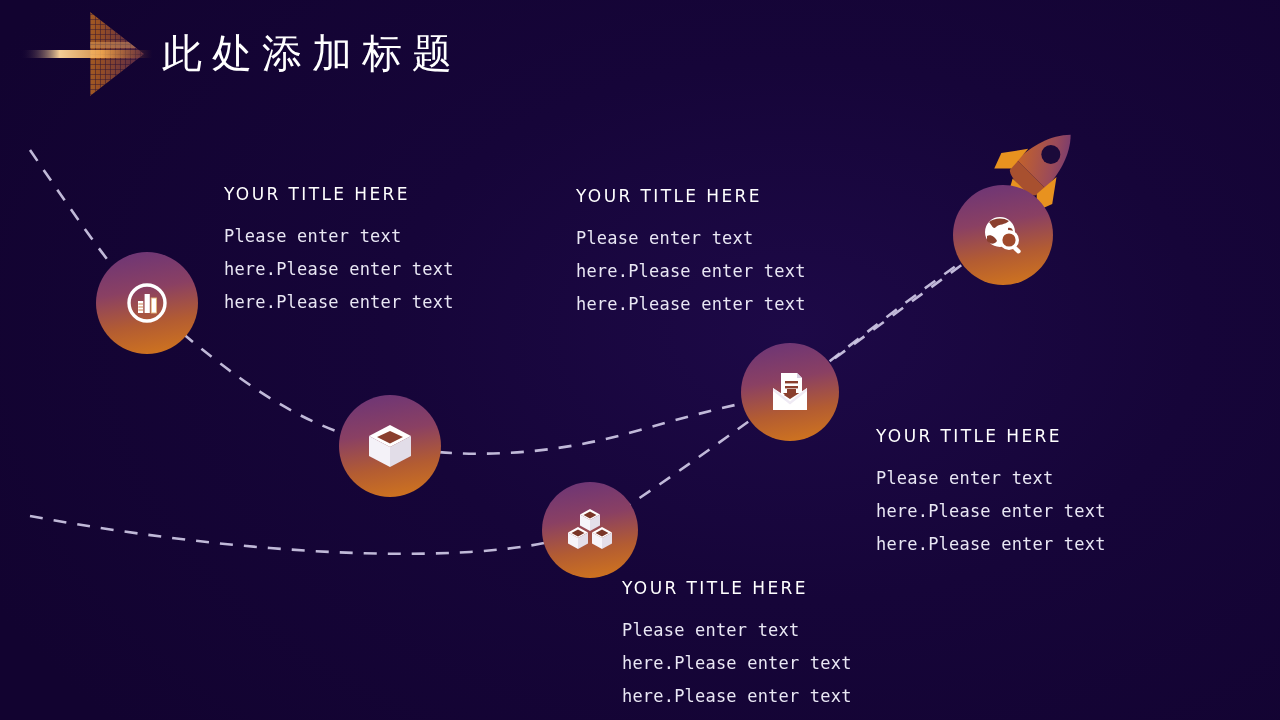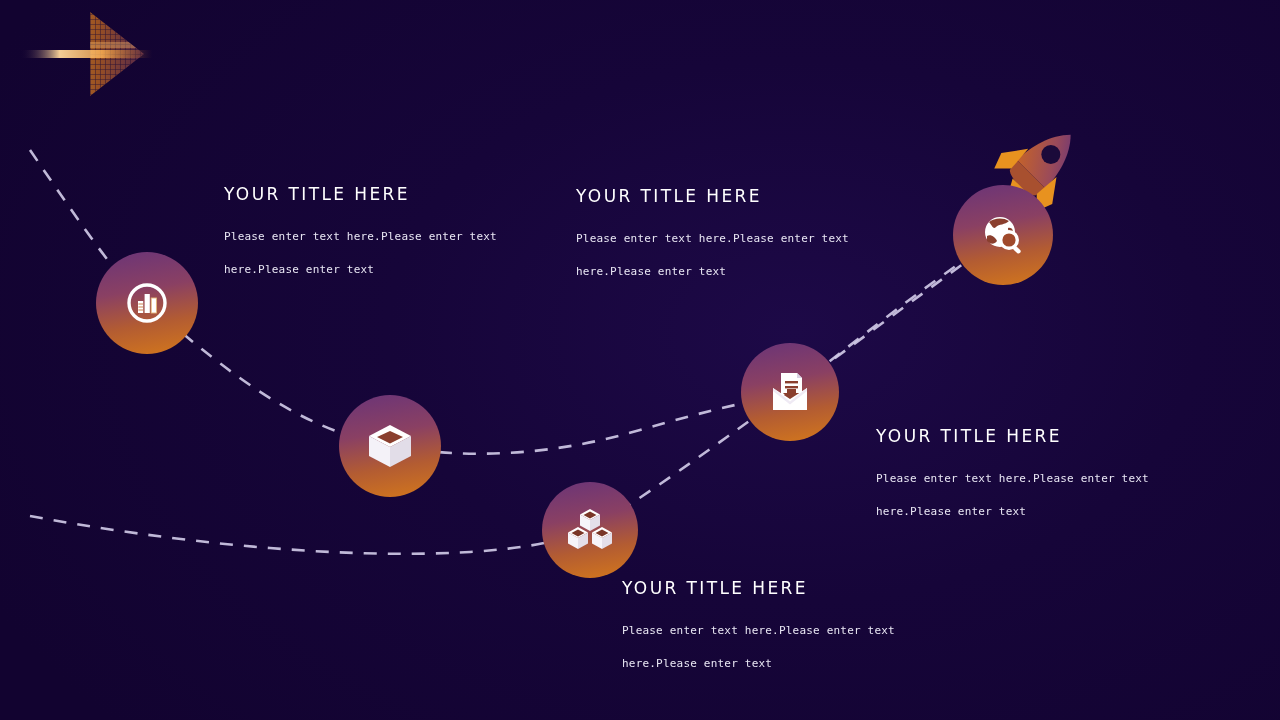--- a/index.html
+++ b/index.html
@@ -68,21 +68,21 @@
     font-family: "DejaVu Sans", "Liberation Sans", sans-serif;
     font-size: 17px;
     font-weight: 400;
     letter-spacing: 2.4px;
     color: #ffffff;
     white-space: nowrap;
   }
   .block .b-body {
     margin-top: 16px;
     font-family: "DejaVu Sans Mono", "Liberation Mono", monospace;
-    font-size: 11px;
+    font-size: 17px;
     line-height: 33px;
     color: #e9e7f4;
     letter-spacing: 0.2px;
   }
 
   
   #block-1 { left: 224px; top: 184px; width: 300px; }
   #block-2 { left: 576px; top: 186px; width: 300px; }
   #block-3 { left: 622px; top: 578px; width: 300px; }
   #block-4 { left: 876px; top: 426px; width: 300px; }
@@ -116,20 +116,21 @@
       </defs>
       <g clip-path="url(#arrowclip)">
         <rect x="0" y="0" width="132" height="100" fill="url(#degrad)"></rect>
         <rect x="0" y="0" width="132" height="100" fill="url(#grid)"></rect>
         <rect x="34" y="38" width="90" height="6" fill="#ffc170" opacity="0.35"></rect>
       </g>
       <rect x="0" y="46" width="132" height="8" fill="url(#glowgrad)"></rect>
     </svg>
   </div>
 
+  <div class="slide-title">此处添加标题</div>
 
   <svg class="overlay" viewBox="0 0 1280 720">
     <defs>
       <linearGradient id="rocketBody" x1="0" y1="1" x2="1" y2="0">
         <stop offset="0%" stop-color="#c4622a"></stop>
         <stop offset="55%" stop-color="#9a4a5a"></stop>
         <stop offset="100%" stop-color="#5e3080"></stop>
       </linearGradient>
     </defs>
 

